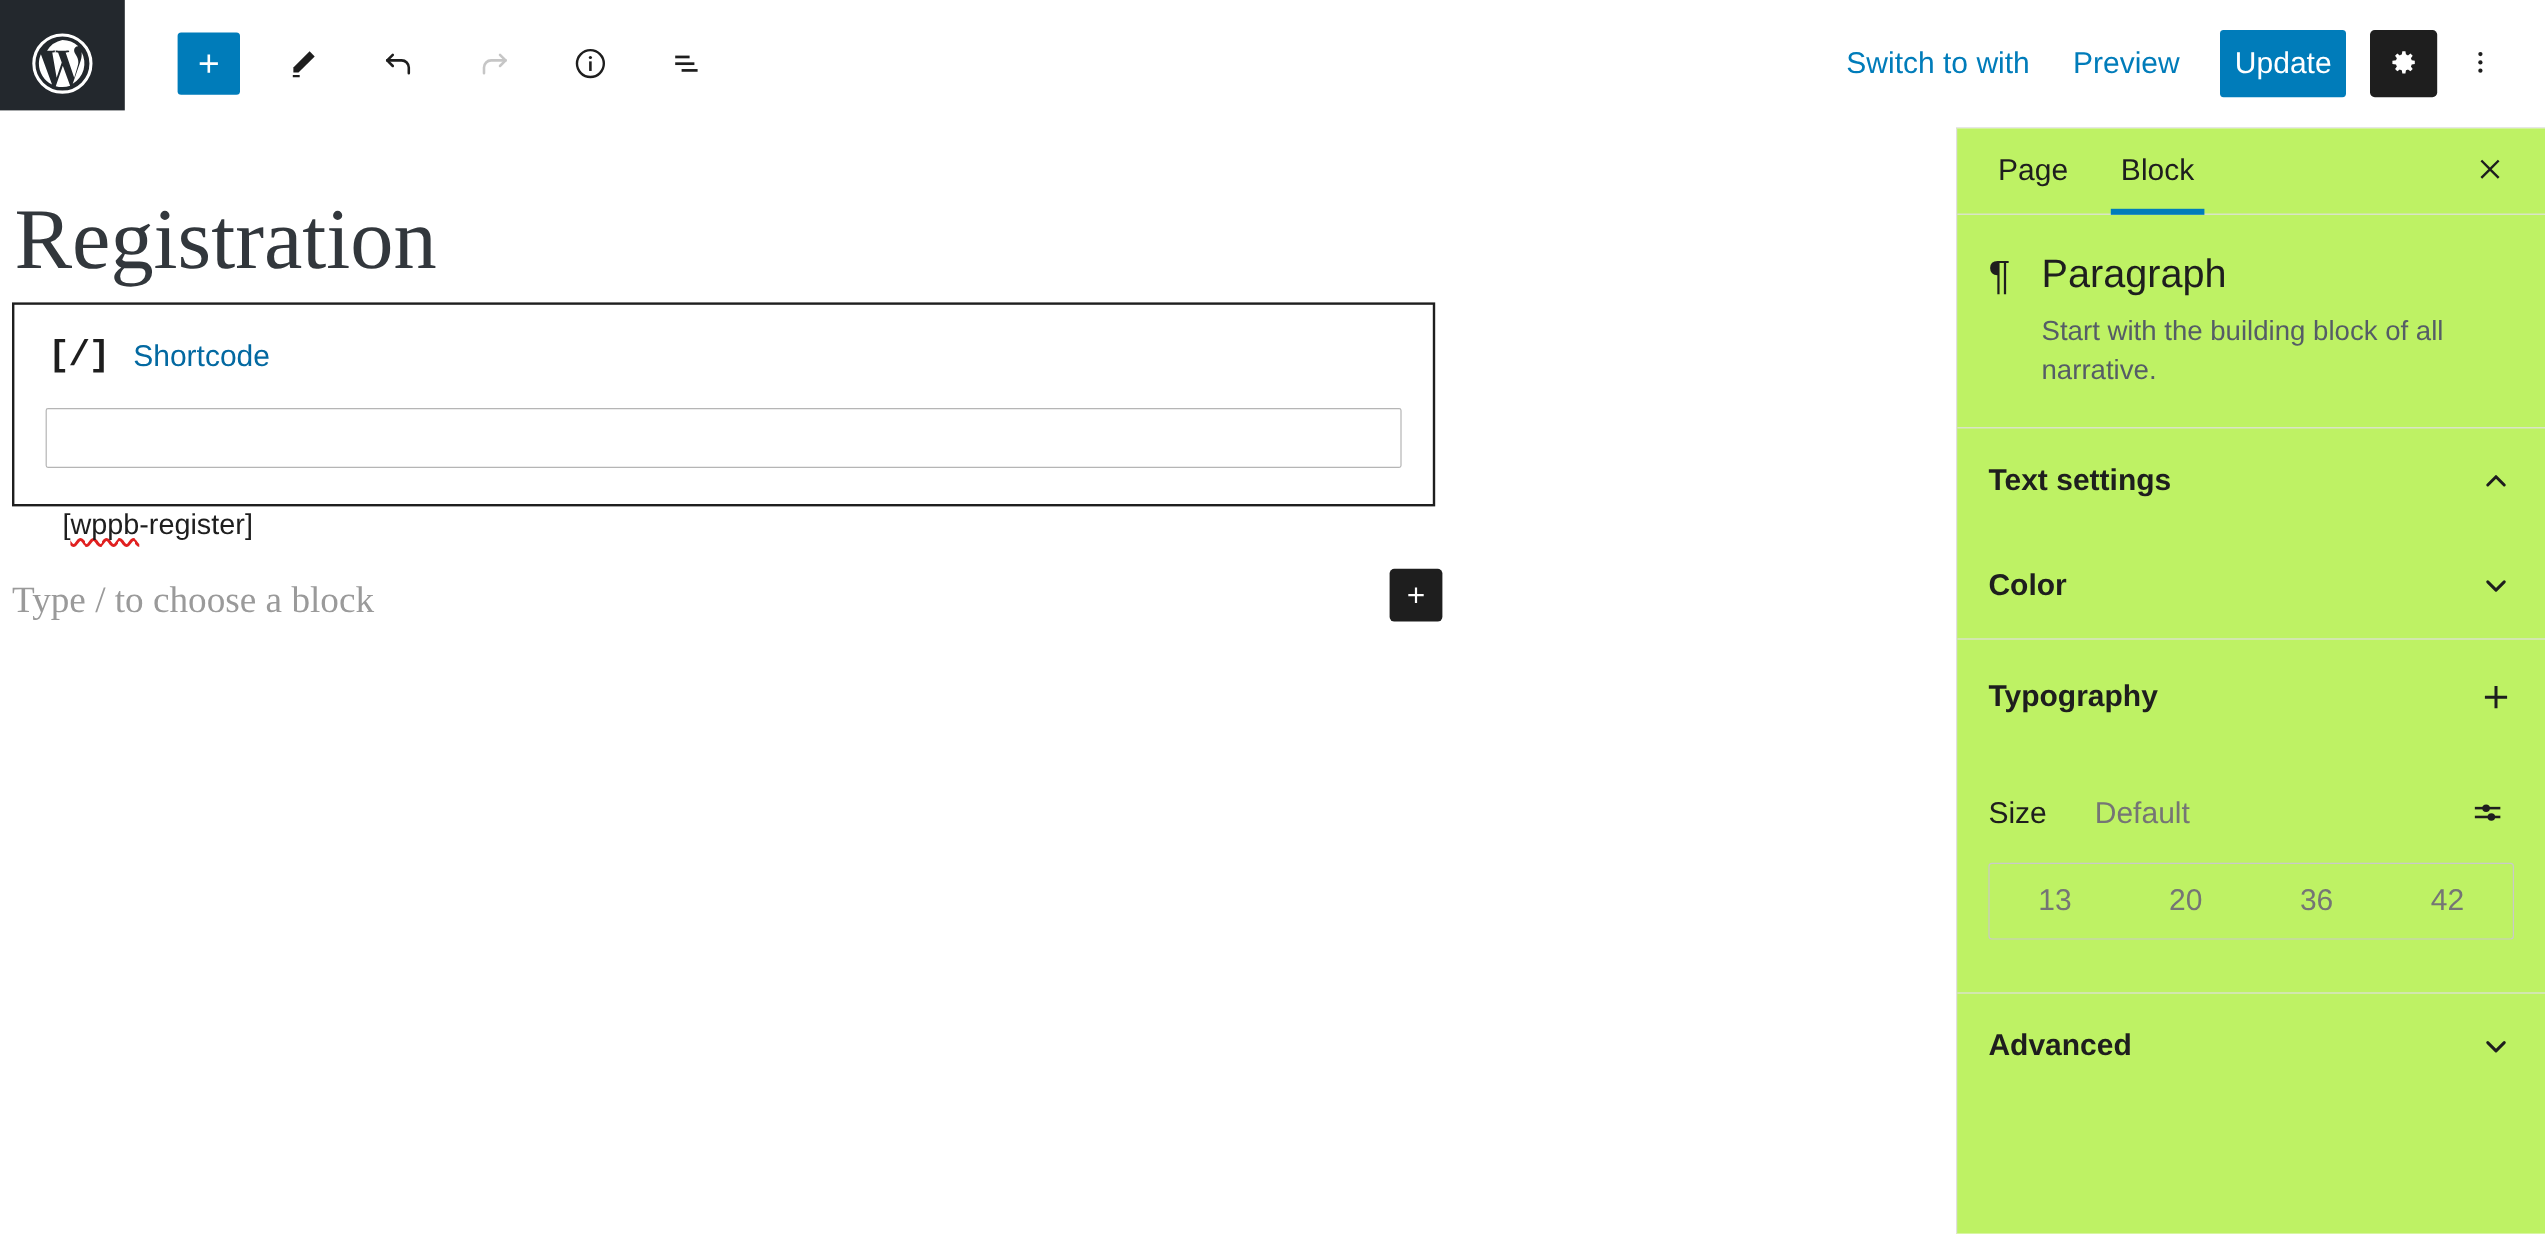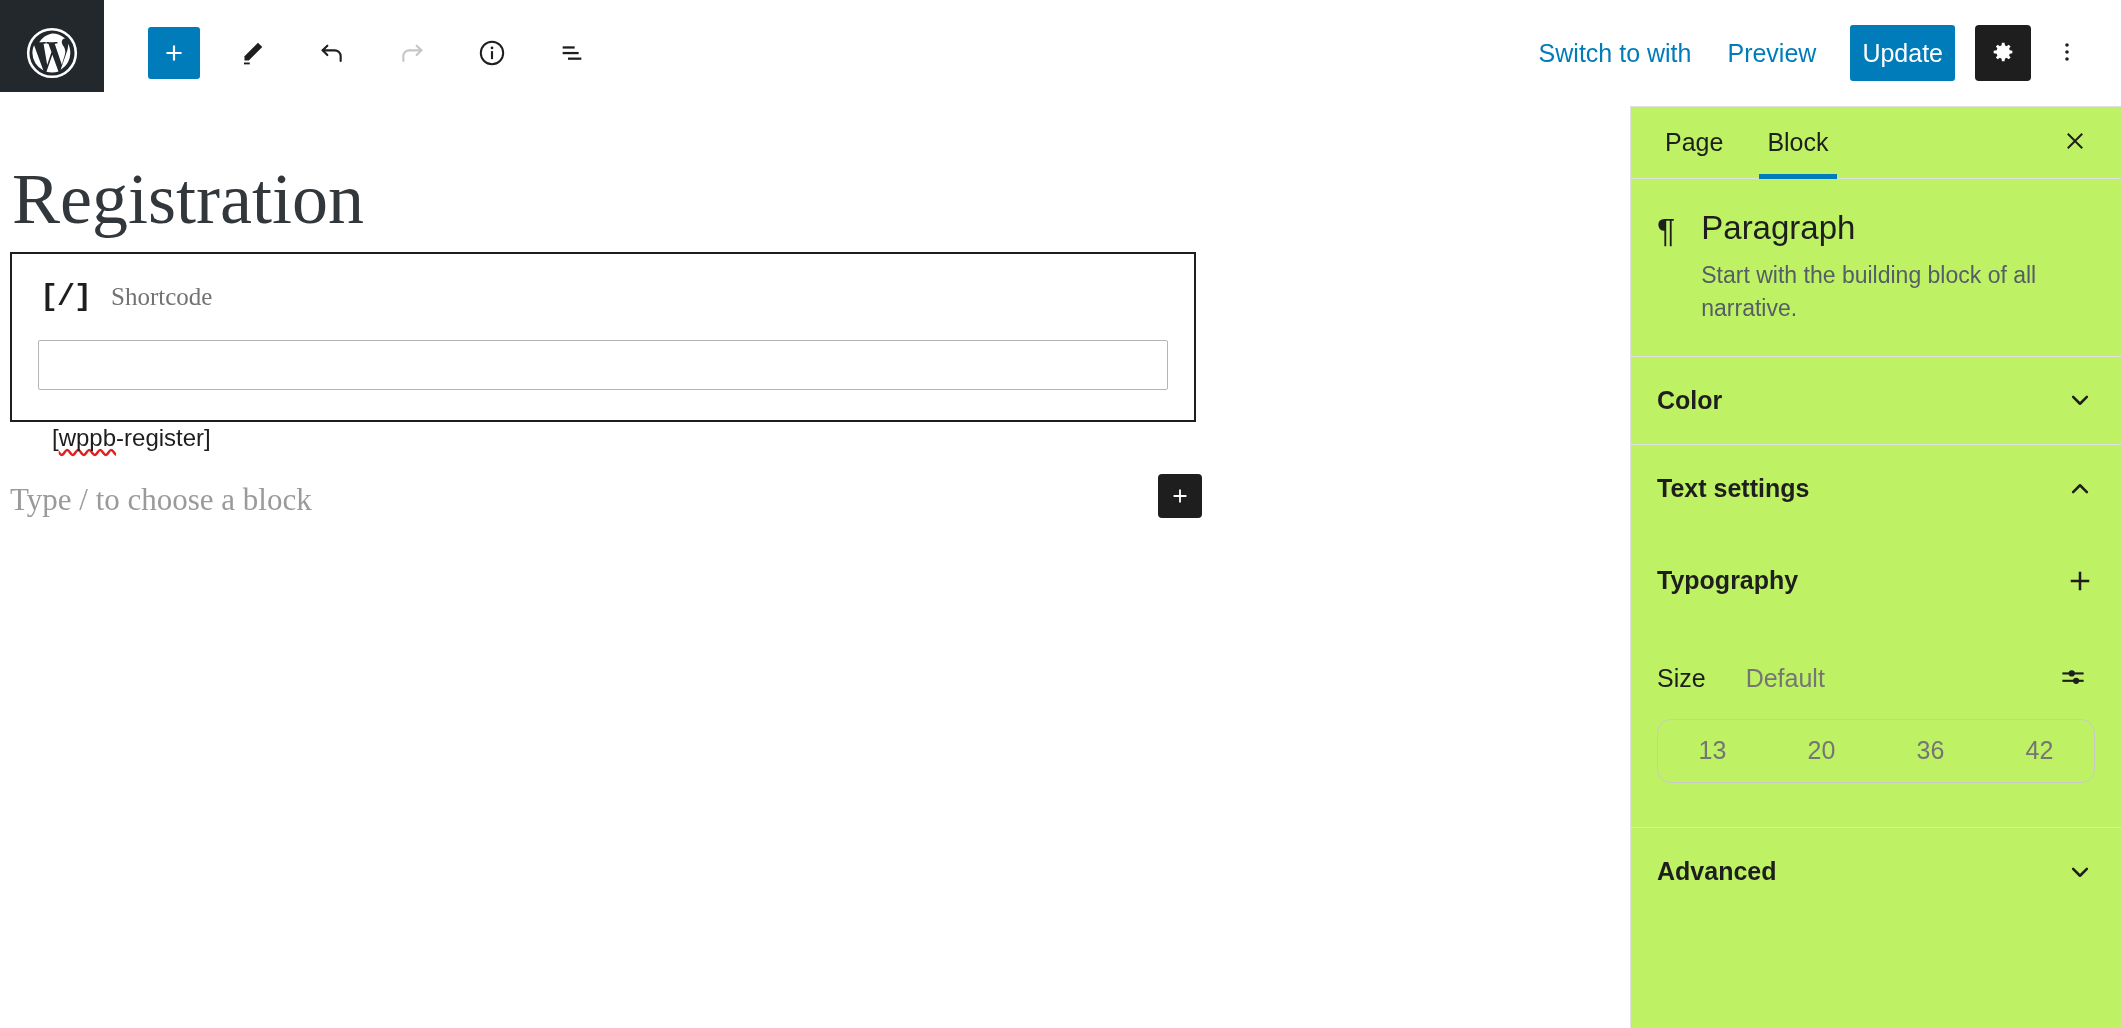--- a/index.html
+++ b/index.html
@@ -116,23 +116,23 @@
     gap: 20px;
   }
   .shortcode-glyph {
     font-family: "Liberation Mono", monospace;
     font-size: 30px;
     color: #1e1e1e;
     font-weight: 700;
     letter-spacing: -1px;
   }
   .shortcode-label {
-    font-family: Liberation Serif, serif;
-    font-size: 25px;
-    color: #737373;
+    font-family: Liberation Sans, sans-serif;
+    font-size: 25px;
+    color: #0369a1;
   }
   .shortcode-input {
     display: block;
     margin: 26px 26px 30px 26px;
     width: calc(100% - 52px);
     height: 50px;
     border: 1px solid #b5b5b5;
     border-radius: 2px;
     padding: 0 18px;
     font-family: "Liberation Sans", sans-serif;
@@ -318,21 +318,21 @@
   .size-settings-btn {
     margin-left: auto;
     background: none; border: none; cursor: pointer;
     display: flex; align-items: center; justify-content: center;
     width: 44px; height: 44px;
   }
 
   .size-presets {
     margin: 18px 26px 0 26px;
     border: 1px solid #c9c9c9;
-    border-radius: 14px;
+    border-radius: 3px;
     height: 64px;
     display: flex;
     overflow: hidden;
   }
   .size-preset {
     flex: 1 1 0;
     background: none; border: none; cursor: pointer;
     font-family: "Liberation Sans", sans-serif;
     font-size: 25px;
     color: #757575;
@@ -477,38 +477,38 @@
   </div>
 
   <div class="sb-blockcard">
     <span class="pilcrow">¶</span>
     <div>
       <p class="bc-title">Paragraph</p>
       <p class="bc-desc">Start with the building block of all narrative.</p>
     </div>
   </div>
 
+  <div class="panel-head noborder">
+    <span class="panel-title">Text settings</span>
+    <span class="panel-icon">
+      <svg width="30" height="30" viewBox="0 0 24 24" fill="none">
+        <path d="M6.5 14.5 12 9l5.5 5.5" stroke="#1e1e1e" stroke-width="2" stroke-linecap="round" stroke-linejoin="round"></path>
+      </svg>
+    </span>
+  </div>
+
   <div class="panel-head">
     <span class="panel-title">Color</span>
     <span class="panel-icon">
       <svg width="30" height="30" viewBox="0 0 24 24" fill="none">
         <path d="M6.5 9.5 12 15l5.5-5.5" stroke="#1e1e1e" stroke-width="2" stroke-linecap="round" stroke-linejoin="round"></path>
       </svg>
     </span>
   </div>
 
-  <div class="panel-head noborder">
-    <span class="panel-title">Text settings</span>
-    <span class="panel-icon">
-      <svg width="30" height="30" viewBox="0 0 24 24" fill="none">
-        <path d="M6.5 14.5 12 9l5.5 5.5" stroke="#1e1e1e" stroke-width="2" stroke-linecap="round" stroke-linejoin="round"></path>
-      </svg>
-    </span>
-  </div>
-
 
   <div class="panel-head noborder" style="height:96px;">
     <span class="panel-title">Typography</span>
     <span class="panel-icon">
       <svg width="30" height="30" viewBox="0 0 24 24">
         <path d="M11 4.6h2v6.4h6.4v2H13v6.4h-2V13H4.6v-2H11V4.6z" fill="#1e1e1e"></path>
       </svg>
     </span>
   </div>
 

